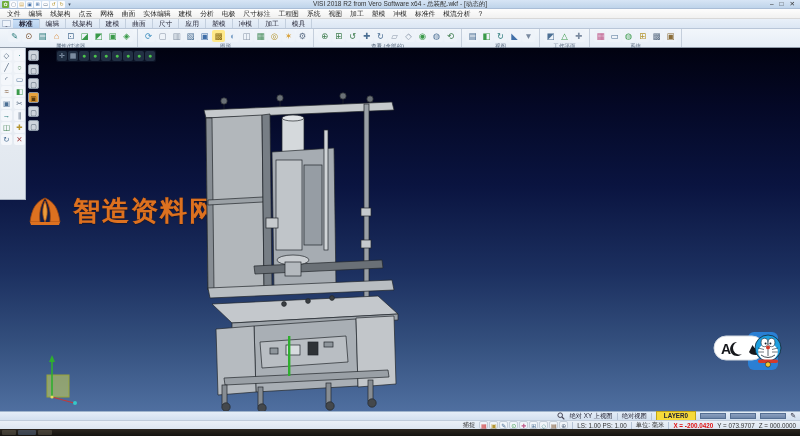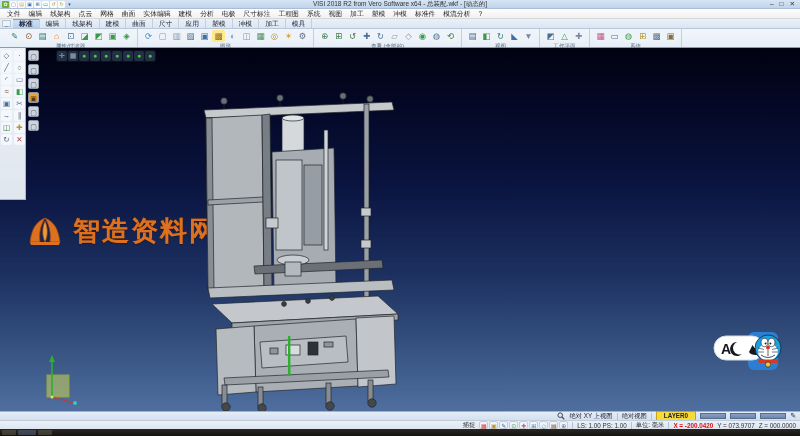--- a/index.html
+++ b/index.html
@@ -57,21 +57,21 @@
   #view-buttons { position:absolute; left:28px; top:2px; display:flex; flex-direction:column; gap:3px; }
   #view-buttons .chip { width:11px; height:11px; font-size:7px; line-height:11px;
     background:#cdd4dc; color:#52606f; border:1px solid #8b97a6; }
 
   
   #float-toolbar { position:absolute; left:56px; top:2px; display:flex; gap:1px;
     background:rgba(20,30,50,.55); padding:1px; border-radius:2px; }
   #float-toolbar .chip { width:10px; height:10px; font-size:7px; line-height:10px; background:#223044; color:#4cc44c; }
 
   
-  #watermark { position:absolute; left:26px; top:164px; display:flex; align-items:center; gap:9px; opacity:.95; }
+  #watermark { position:absolute; left:26px; top:144px; display:flex; align-items:center; gap:9px; opacity:.95; }
   #watermark .wm-text { font-size:27px; font-weight:bold; color:#e8761e; letter-spacing:2px;
     text-shadow:0 0 1px #8a3c08, 0 1px 1px rgba(0,0,0,.4); white-space:nowrap; }
 
   svg { display:block; }
   .abs { position:absolute; }
 
   
   #statusrow1 { position:absolute; left:0; top:411px; width:800px; height:9px;
     background:linear-gradient(#e4edf7,#d3e0ef); border-top:1px solid #9fb4cc;
     display:flex; align-items:center; justify-content:flex-end; gap:4px; padding-right:4px; font-size:6.3px; color:#223; }

